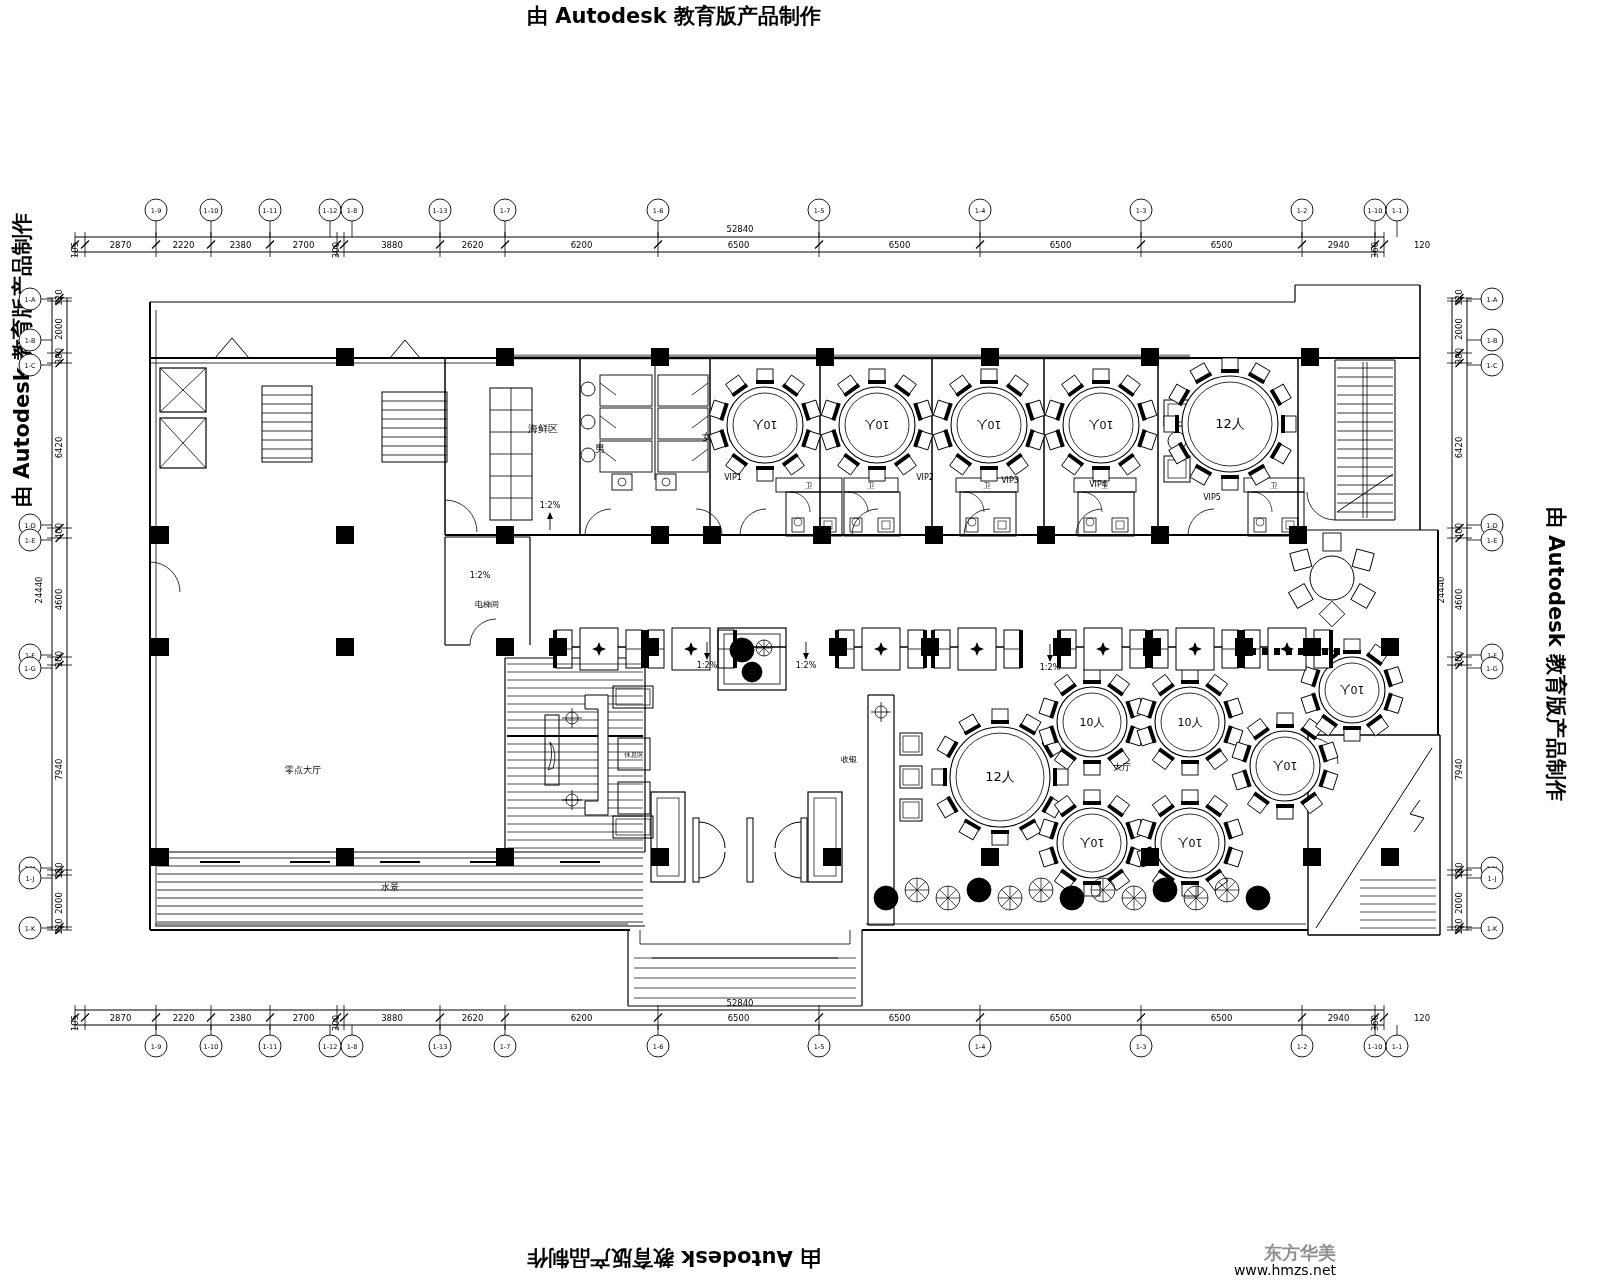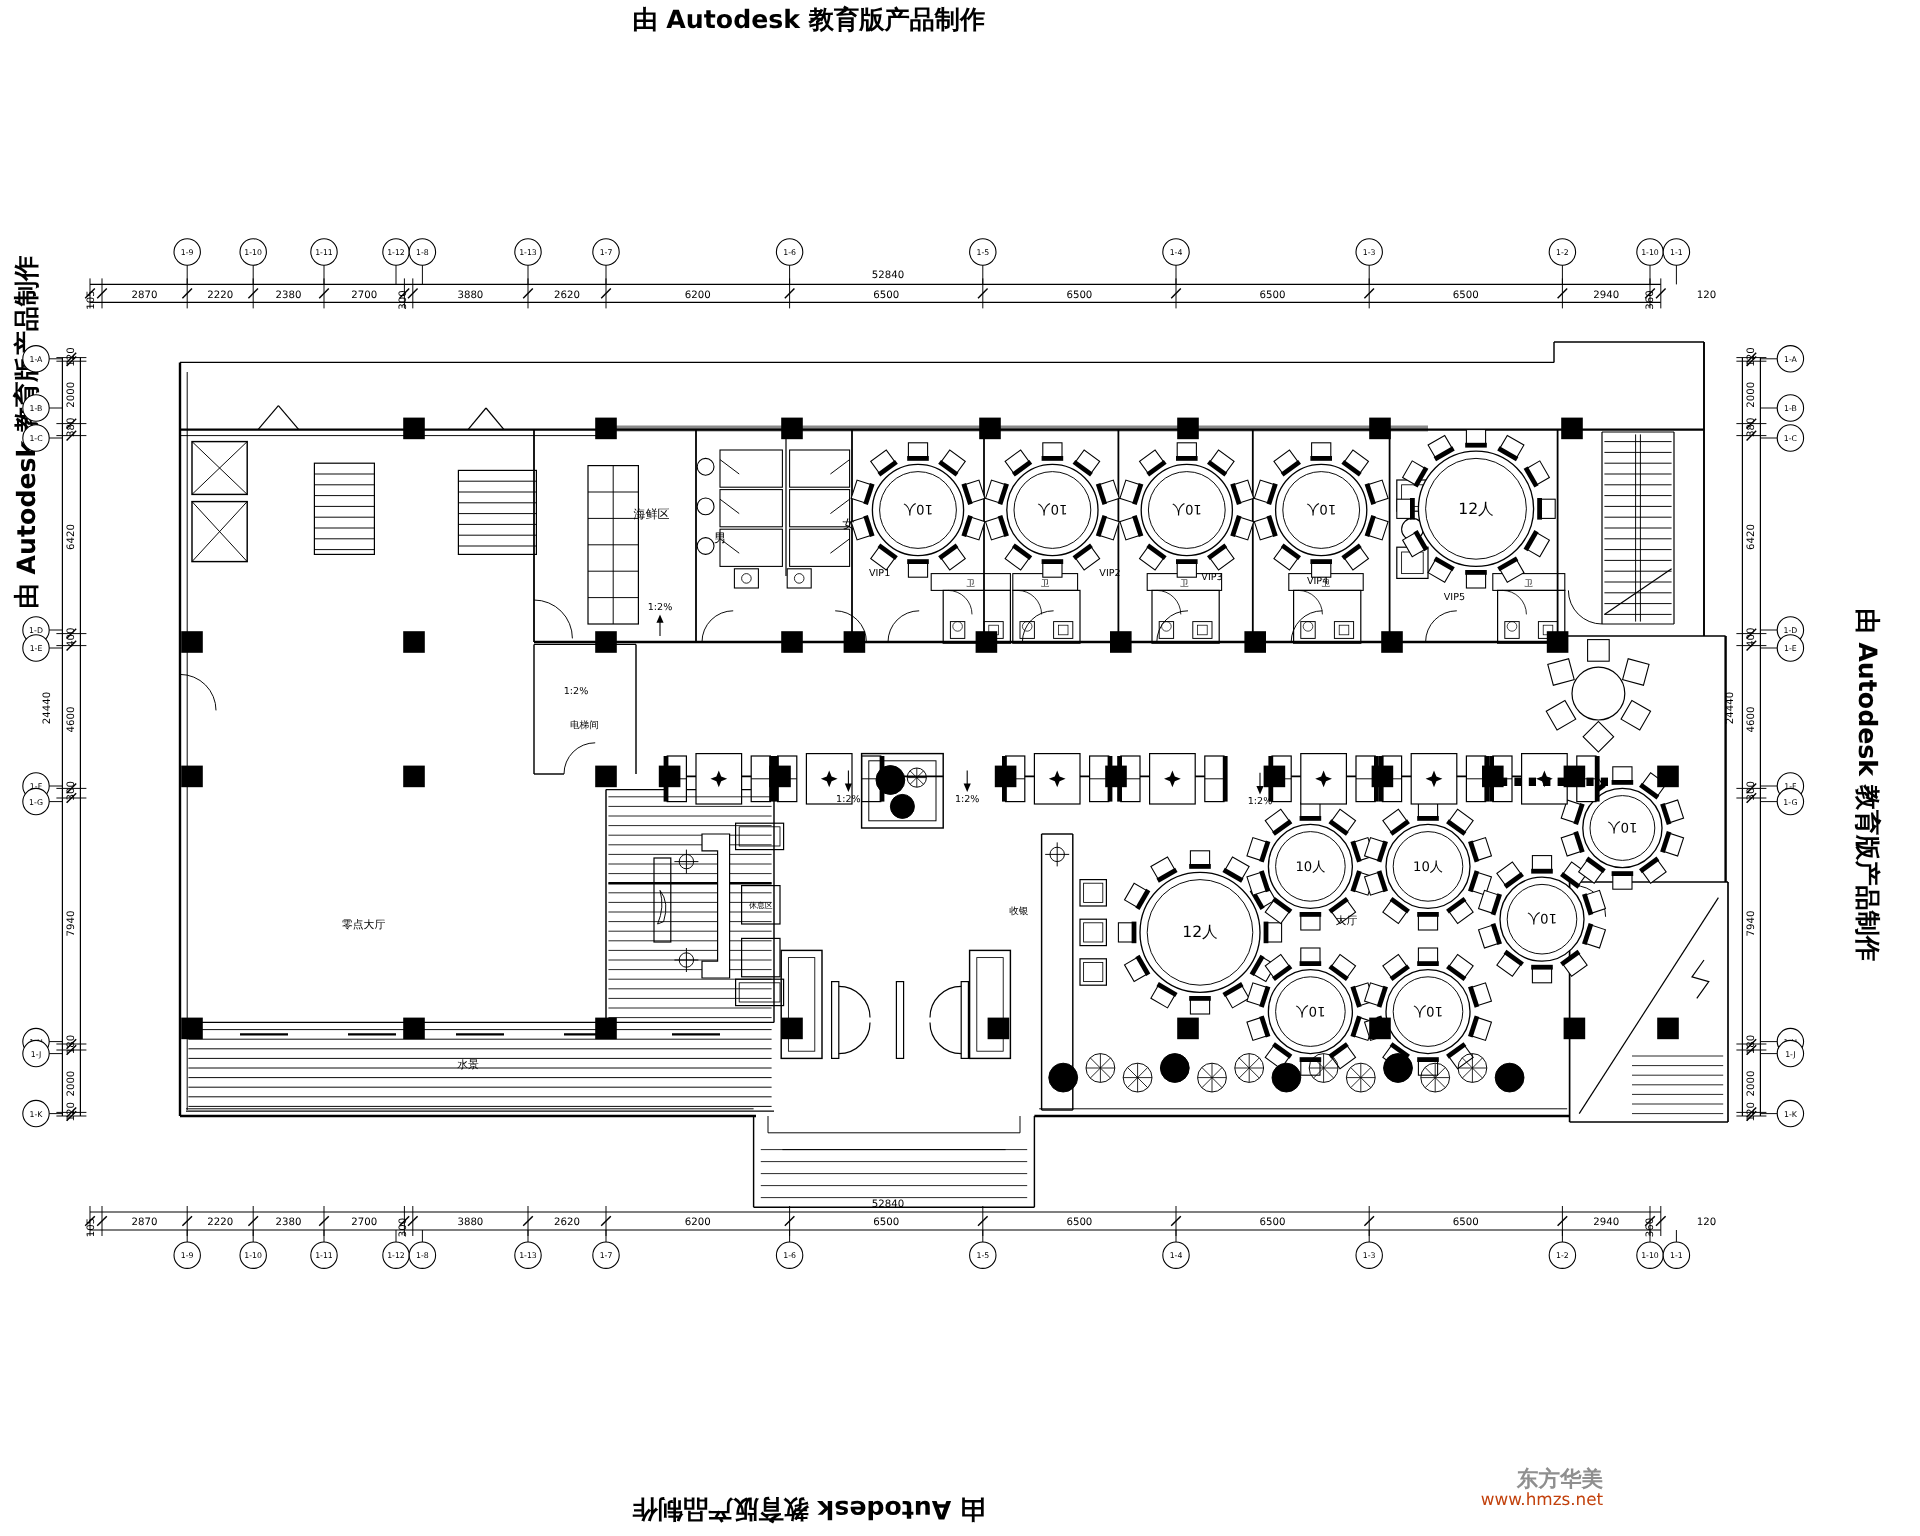--- a/index.html
+++ b/index.html
@@ -7,23 +7,23 @@
   #stage{position:relative;width:1348px;height:1280px;background:#fff;}
   .btext{position:absolute;color:#000;font-size:21px;font-weight:bold;white-space:nowrap;
     font-family:"DejaVu Sans",sans-serif;}
   #btop{top:2px;left:50%;transform:translateX(-50%);}
   #bbottom{bottom:8px;left:50%;transform:translateX(-50%) rotate(180deg);}
   #bleftwrap{position:absolute;top:640px;left:22px;}
   #brightwrap{position:absolute;top:640px;left:1556px;}
   .vtext{position:absolute;white-space:nowrap;font-size:21px;font-weight:bold;}
   #bleftwrap .vtext{transform:rotate(-90deg) translateX(50%);transform-origin:left center;}
   #brightwrap .vtext{transform:rotate(90deg) translateX(-50%);transform-origin:left center;}
-  #watermark{position:absolute;right:12px;bottom:22px;text-align:right;color:#9a9a9a;line-height:1.1;}
+  #watermark{position:absolute;right:12px;bottom:2px;text-align:right;color:#9a9a9a;line-height:1.1;}
   #watermark .w1{font-size:18px;font-weight:bold;color:#8f8f8f;}
-  #watermark .w2{font-size:14px;color:#c2410c;}
+  #watermark .w2{font-size:14px;color:#000000;}
   svg text{font-family:"DejaVu Sans",sans-serif;fill:#000;}
 </style>
 </head>
 <body>
 
 <div id="stage">
   <div id="btop" class="btext">由 Autodesk 教育版产品制作</div>
   <div id="bbottom" class="btext">由 Autodesk 教育版产品制作</div>
   <div id="bleftwrap">
     <div class="vtext">由 Autodesk 教育版产品制作</div>

